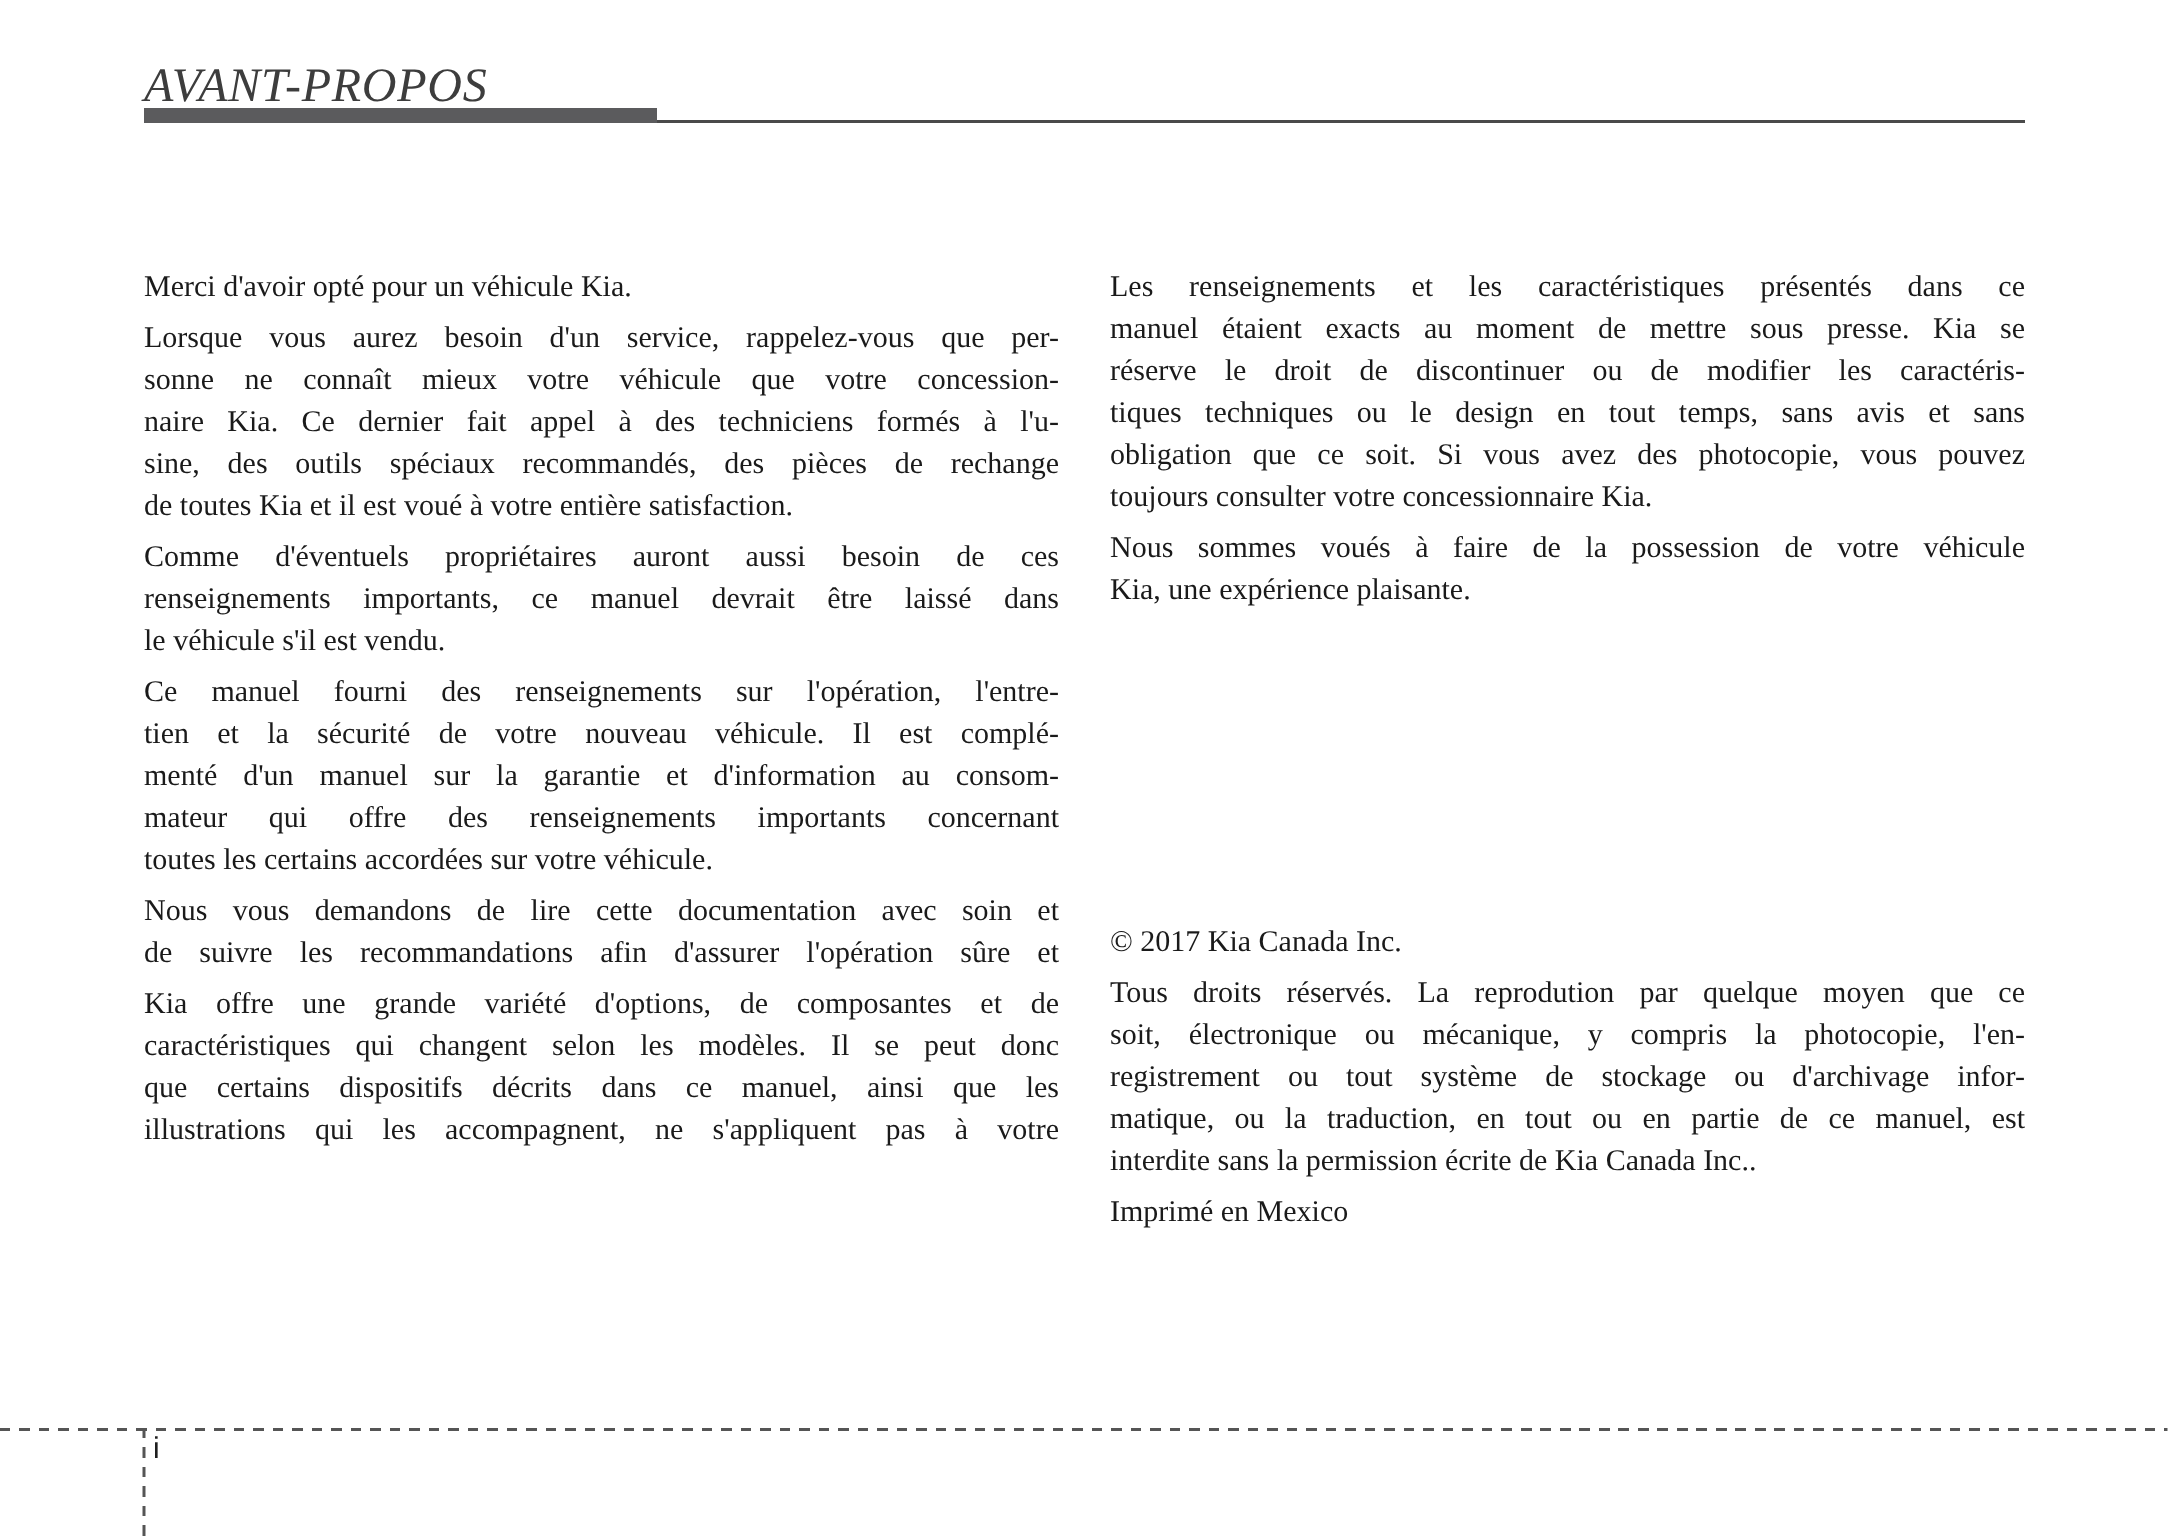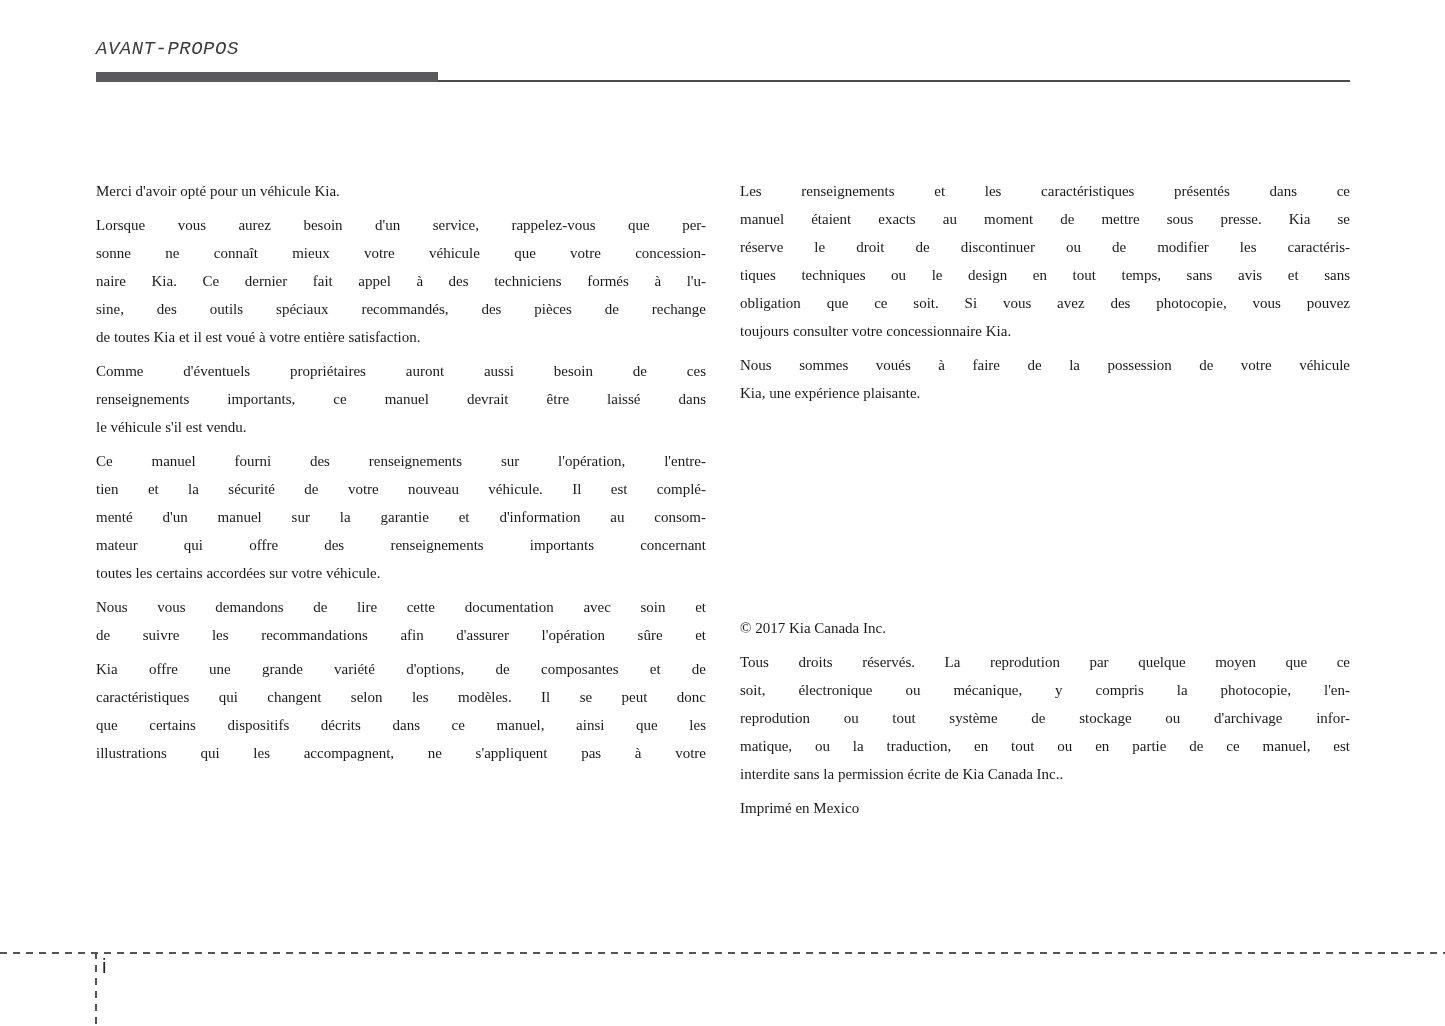--- a/index.html
+++ b/index.html
@@ -14,23 +14,23 @@
     overflow: hidden;
     font-family: "Liberation Serif", serif;
     color: var(--text-color, #1a1a1a);
   }
 
   
   .page-title {
     position: absolute;
     left: 96px;
     top: 38px;
-    font-family: Liberation Mono, monospace;
+    font-family: Liberation Serif, serif;
     font-style: italic;
-    font-size: 19px;
+    font-size: 32px;
     font-weight: 500;
     letter-spacing: 0.5px;
     color: var(--title-color, #3d3d3d);
     white-space: nowrap;
   }
   .header-rule {
     position: absolute;
     left: 96px;
     top: 72px;
     width: 1254px;
@@ -57,21 +57,21 @@
   .content {
     position: absolute;
     left: 96px;
     top: 177px;
     width: 1254px;
     display: flex;
     gap: 34px;
   }
   .column {
     width: 610px;
-    font-size: 15px;
+    font-size: 20px;
     line-height: 28px;
   }
   .section + .section {
     margin-top: 207px;
   }
   .para {
     margin: 0 0 6px 0;
   }
   .line {
     text-align: justify;
@@ -172,21 +172,21 @@
           <div class="line last">Kia, une expérience plaisante.</div>
         </div>
       </div>
       <div class="section">
         <div class="para">
           <div class="line last">© 2017 Kia Canada Inc.</div>
         </div>
         <div class="para">
           <div class="line">Tous droits réservés. La reprodution par quelque moyen que ce</div>
           <div class="line">soit, électronique ou mécanique, y compris la photocopie, l'en-</div>
-          <div class="line">reprodution ou tout système de stockage ou d'archivage infor-</div>
+          <div class="line">registrement ou tout système de stockage ou d'archivage infor-</div>
           <div class="line">matique, ou la traduction, en tout ou en partie de ce manuel, est</div>
           <div class="line last">interdite sans la permission écrite de Kia Canada Inc..</div>
         </div>
         <div class="para">
           <div class="line last">Imprimé en Mexico</div>
         </div>
       </div>
     </div>
 </div>
 

